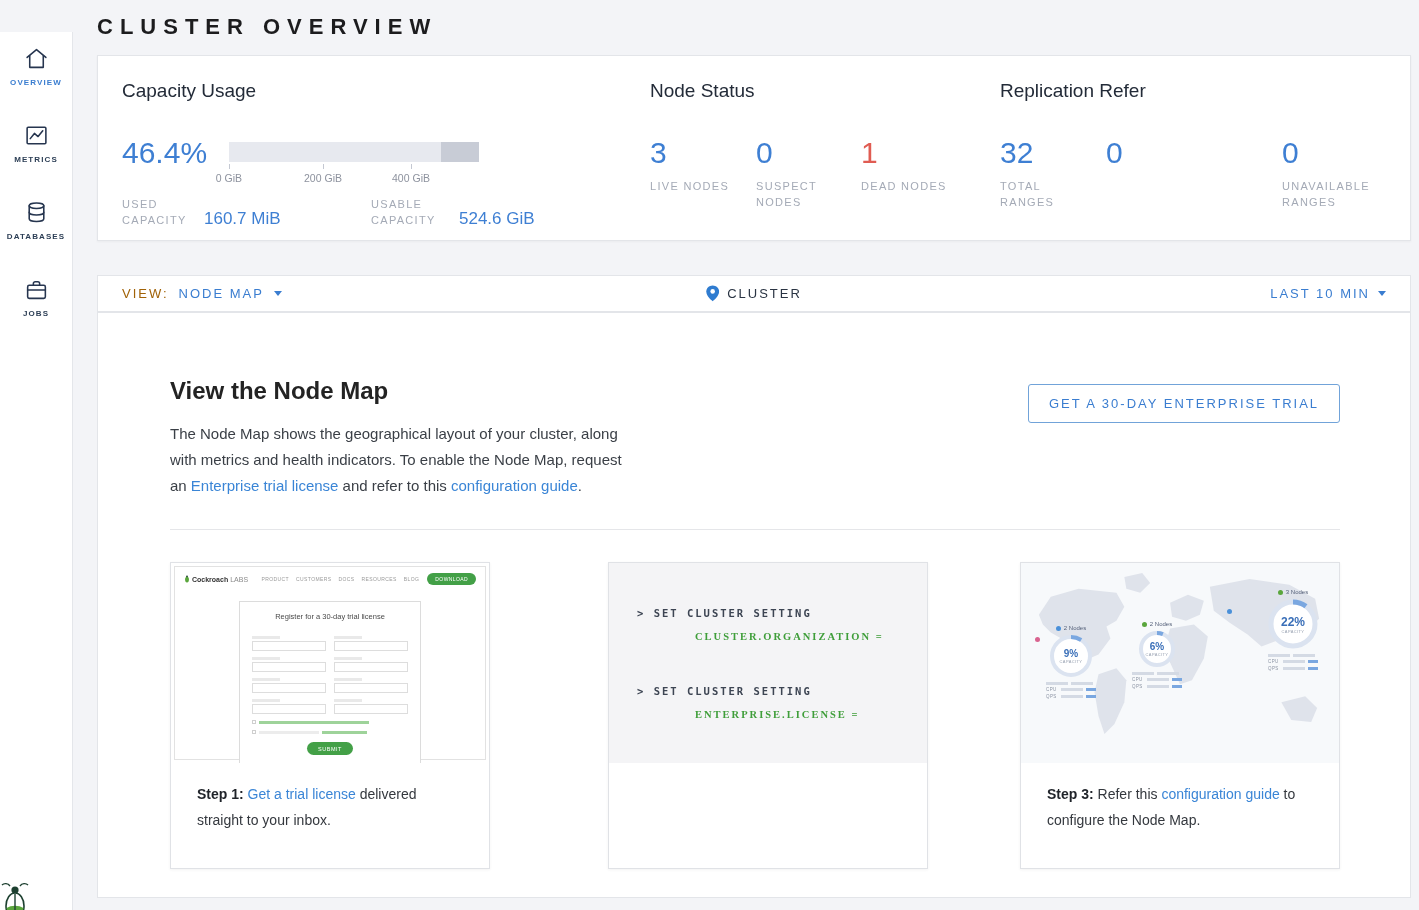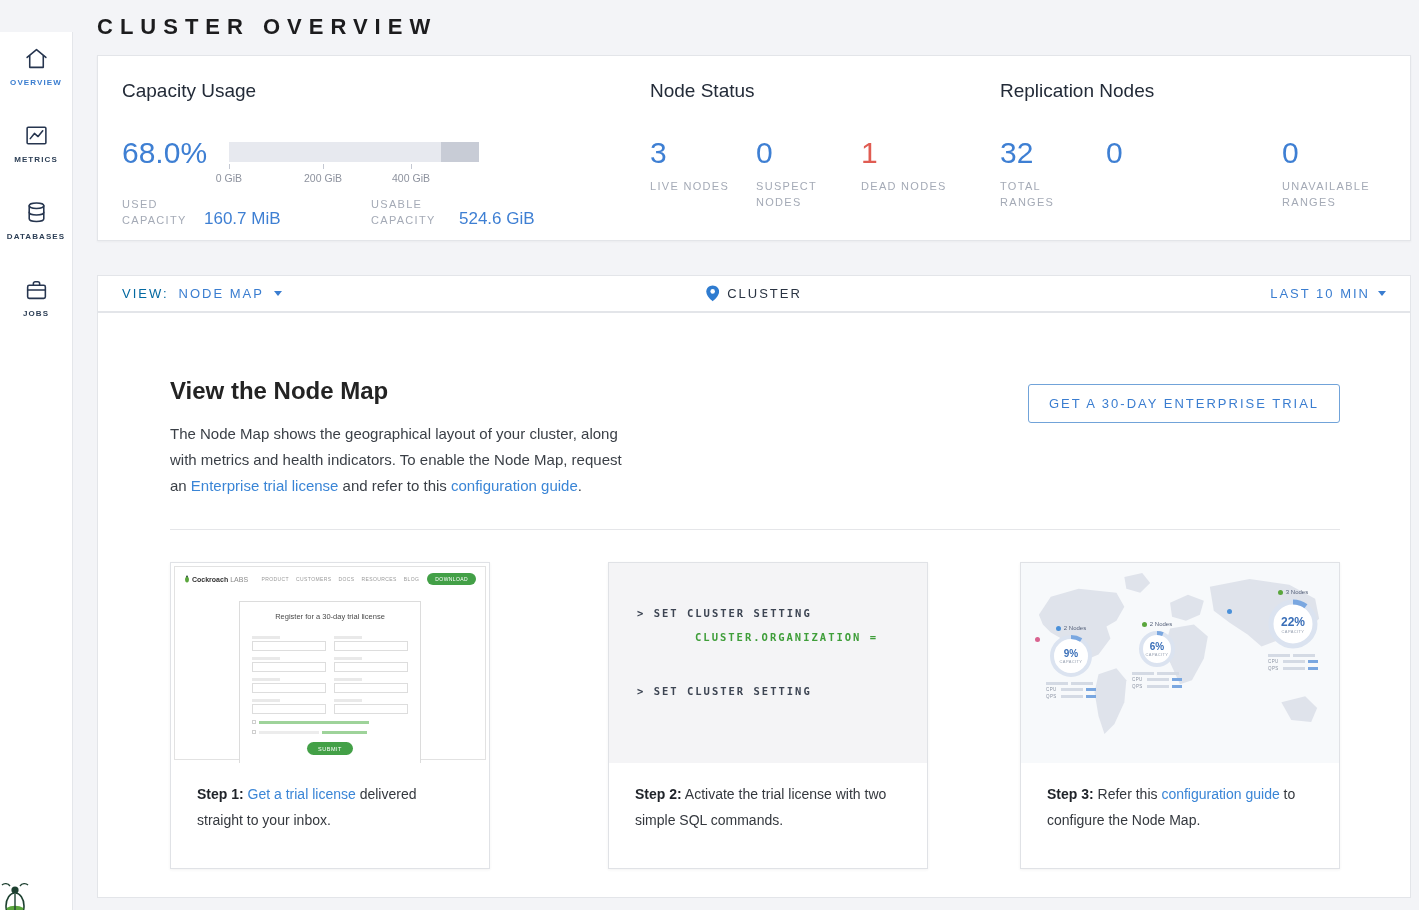--- a/index.html
+++ b/index.html
@@ -64,21 +64,21 @@
   
   .toolbar {
     position:absolute; left:24px; top:275px; width:1314px; height:37px;
     background:#fff; border:1px solid #e3e5e9;
     display:flex; align-items:center; padding:0 24px;
   }
   .tb-left { display:flex; align-items:center; gap:10px; }
   .tb-center { position:absolute; left:50%; transform:translateX(-50%); display:flex; align-items:center; gap:8px; }
   .tb-right { margin-left:auto; display:flex; align-items:center; gap:8px; }
   .tb-text { font-size:13px; letter-spacing:2px; }
-  .tb-gray { color:#0369a1; } .tb-blue { color:#3a7dd0; cursor:pointer; } .tb-dark { color:#2a3443; }
+  .tb-gray { color:#a16207; } .tb-blue { color:#3a7dd0; cursor:pointer; } .tb-dark { color:#2a3443; }
   .chev { width:0; height:0; border-left:4px solid transparent; border-right:4px solid transparent; border-top:5px solid #3a7dd0; cursor:pointer; }
 
   
   .content {
     position:absolute; left:24px; top:312px; width:1314px; height:586px;
     background:#fff; border:1px solid #e3e5e9;
   }
   .nm-heading { position:absolute; left:72px; top:64px; font-size:24px; font-weight:600; color:#232323; }
   .nm-para { position:absolute; left:72px; top:108px; width:468px; font-size:15px; line-height:26px; color:#3a3f46; }
   .link { color:#3a85d6; cursor:pointer; text-decoration:none; }
@@ -118,21 +118,21 @@
   .mini-check { margin-top:6px; display:flex; align-items:center; gap:3px; }
   .mini-check .cb { width:4px; height:4px; border:1px solid #cfcfcf; }
   .mini-check .line { height:3px; background:#ececec; }
   .mini-check .line.green { background:#9ed39a; }
   .mini-submit { width:46px; height:13px; margin:8px auto 0 auto; background:#43a047; border-radius:7px; color:#fff; font-size:5.5px; letter-spacing:.5px; display:flex; align-items:center; justify-content:center; cursor:pointer; }
 
   
   .code-media { background:#f4f4f6; padding-top:38px; }
   .code-line { font-family:"DejaVu Sans Mono", monospace; font-size:10.5px; font-weight:bold; letter-spacing:2px; line-height:24px; white-space:nowrap; }
   .code-prompt { color:#3d4553; padding-left:28px; }
-  .code-value { color:#3f9e3a; padding-left:86px; }
+  .code-value { color:#3f9e3a; padding-left:86px;font-family:Liberation Serif, serif; }
   .code-gap { height:30px; }
 
   
   .map-media { background:#f7f9fb; }
   .map-svg { position:absolute; inset:0; }
   .map-badge { position:absolute; display:flex; flex-direction:column; align-items:center; }
   .badge-nodes { display:flex; align-items:center; gap:3px; font-size:6px; color:#55617a; margin-bottom:2px; white-space:nowrap; }
   .badge-dot { width:5px; height:5px; border-radius:50%; }
   .donut { position:relative; }
   .donut-center { position:absolute; inset:0; display:flex; flex-direction:column; align-items:center; justify-content:center; }
@@ -193,23 +193,23 @@
 </div>
 
 <div class="main">
 
   <div class="page-title">CLUSTER OVERVIEW</div>
 
   <div class="summary-card">
 
     <div class="sum-heading h-capacity">Capacity Usage</div>
     <div class="sum-heading h-nodes">Node Status</div>
-    <div class="sum-heading h-repl">Replication Nodes</div>
-
-    <div class="big-num cap-percent">68.0%</div>
+    <div class="sum-heading h-repl">Replication Refer</div>
+
+    <div class="big-num cap-percent">46.4%</div>
 
     <div class="cap-bar-wrap">
       <div class="cap-bar">
         <div class="cap-bar-dark"></div>
       </div>
       <div class="cap-tick" style="left:0;"></div>
       <div class="cap-tick" style="left:94px;"></div>
       <div class="cap-tick" style="left:182px;"></div>
       <div class="cap-tick-label" style="left:0;">0 GiB</div>
       <div class="cap-tick-label" style="left:94px;">200 GiB</div>
@@ -356,23 +356,21 @@
         <span class="step-bold">Step 1:</span><span> </span><span class="link">Get a trial license</span><span> delivered straight to your inbox.</span>
       </div>
     </div>
 
     <div class="step-card card-2">
       <div class="step-media code-media">
         <div class="code-line code-prompt">&gt; SET CLUSTER SETTING</div>
         <div class="code-line code-value">CLUSTER.ORGANIZATION =</div>
         <div class="code-gap"></div>
         <div class="code-line code-prompt">&gt; SET CLUSTER SETTING</div>
-      </div>
-      <div class="step-caption">
-        <span class="step-bold">Step 2:</span><span> Activate the trial license with two simple SQL commands.</span>
+        <div class="code-line code-value">ENTERPRISE.LICENSE =</div>
       </div>
     </div>
 
     <div class="step-card card-3">
       <div class="step-media map-media">
         <svg class="map-svg" viewBox="0 0 320 200">
           <g fill="#dfe3eb">
             <path d="M18,52 L30,34 L58,26 L96,30 L104,44 L96,58 L86,64 L90,76 L78,92 L64,98 L52,92 L44,78 L30,70 L22,62 Z"></path>
             <path d="M104,14 L122,10 L130,20 L120,30 L106,26 Z"></path>
             <path d="M78,112 L96,106 L106,118 L104,140 L94,162 L84,172 L78,154 L74,130 Z"></path>

